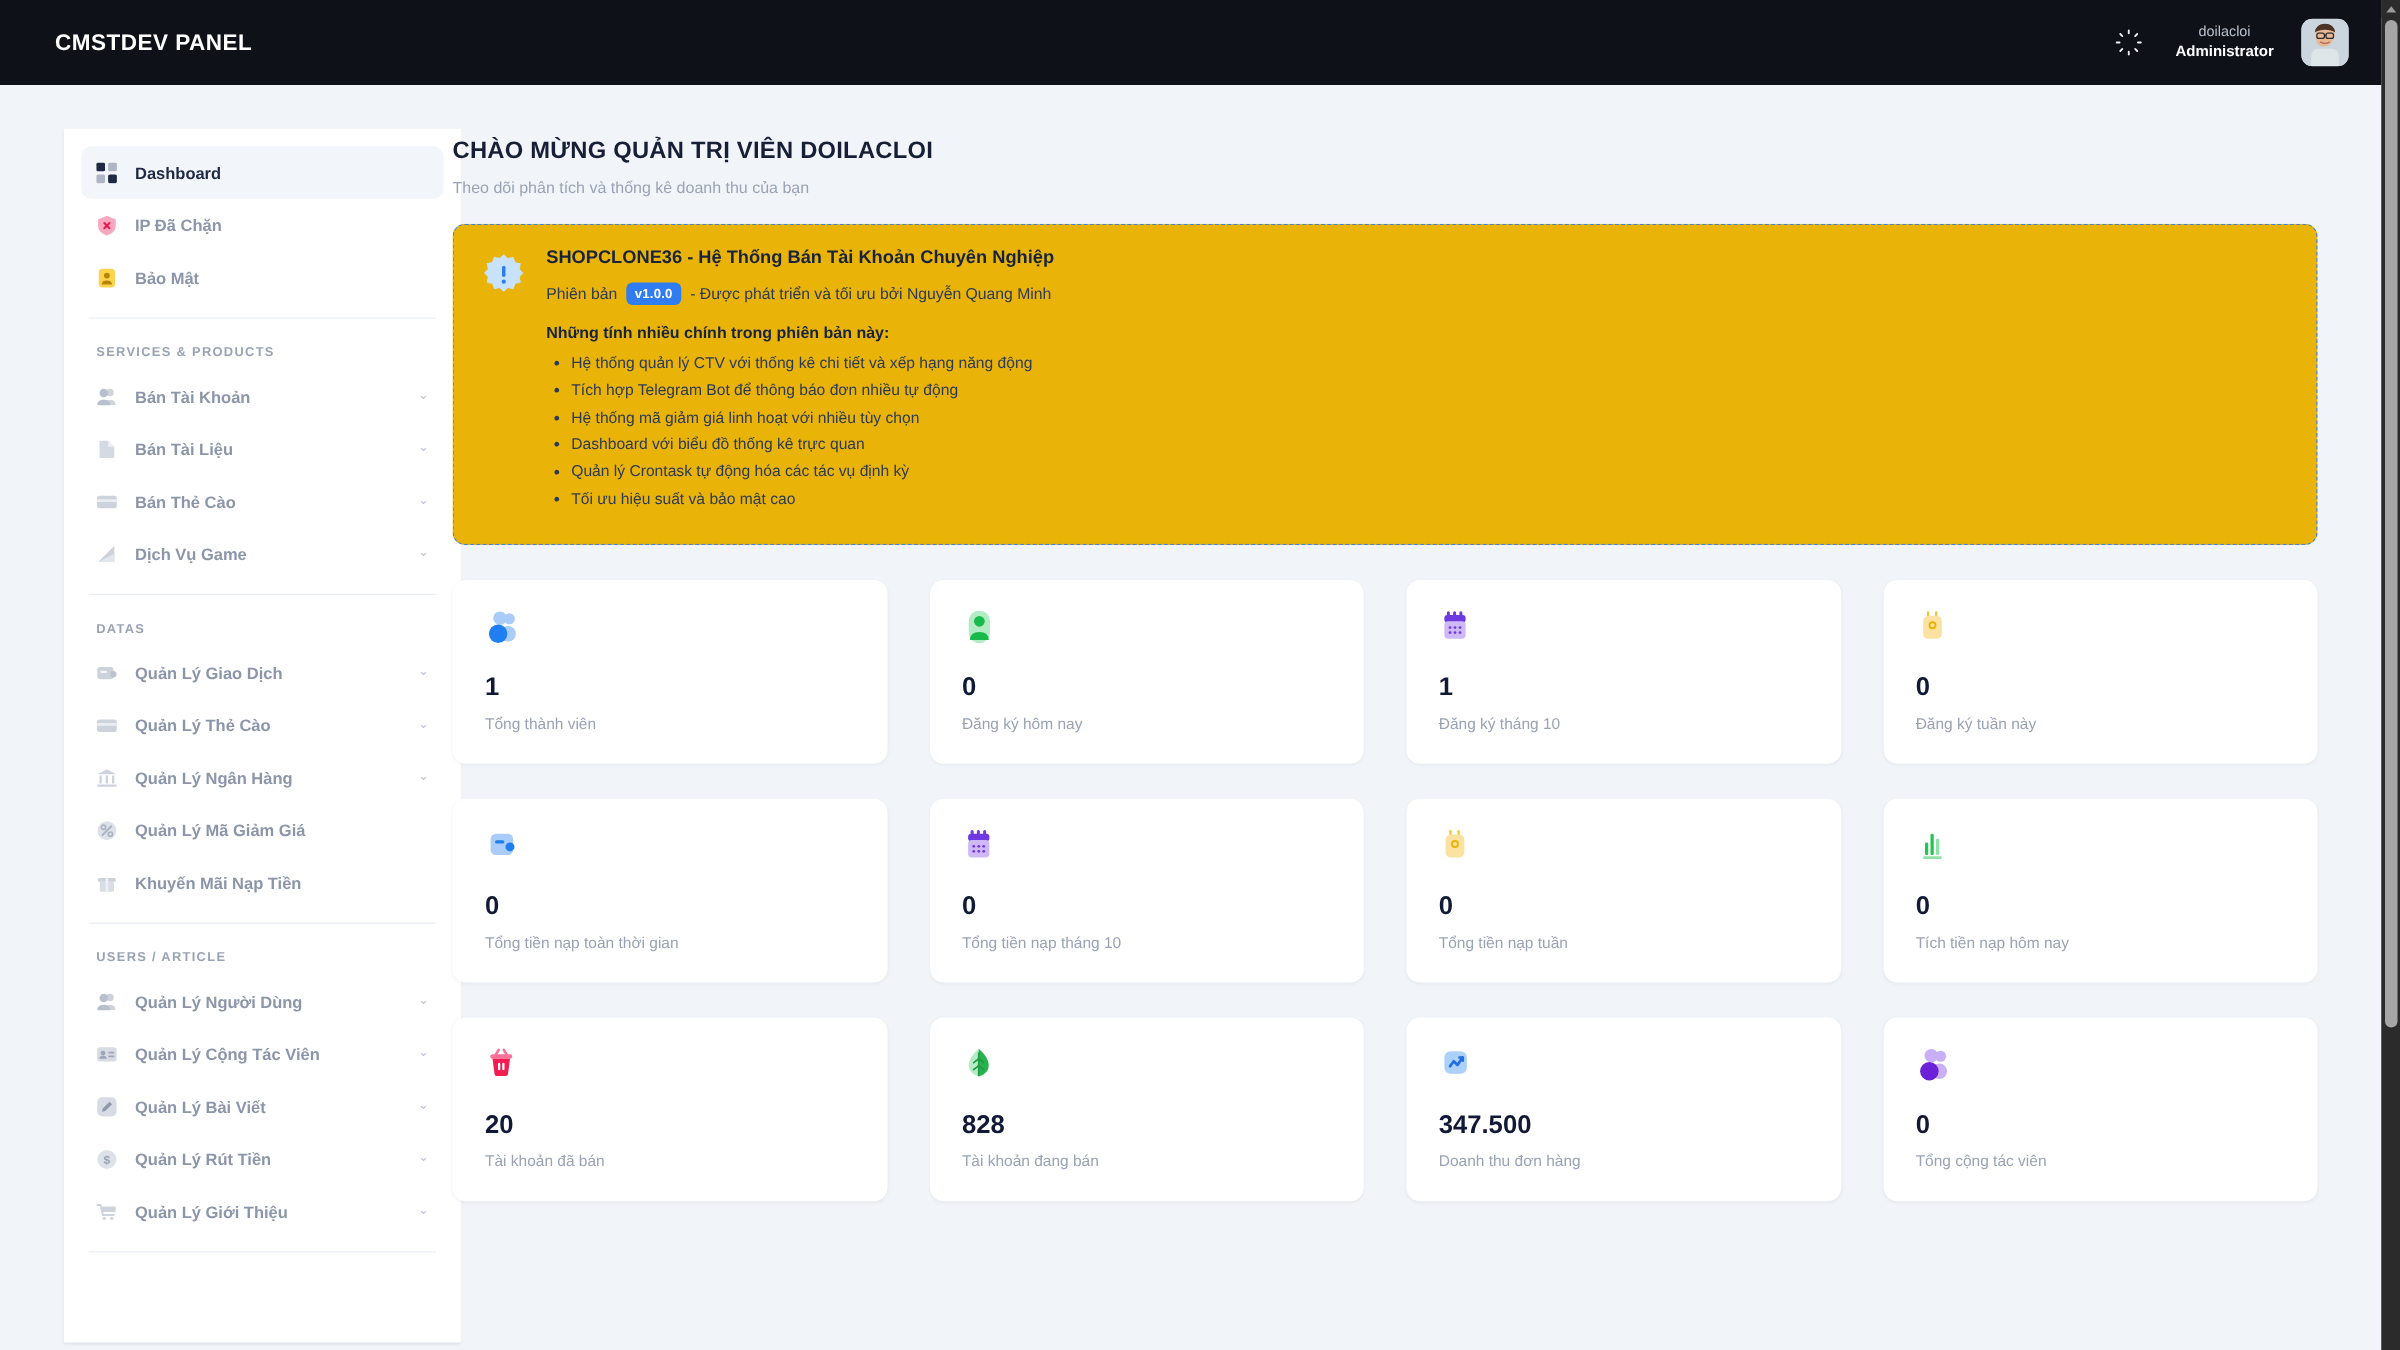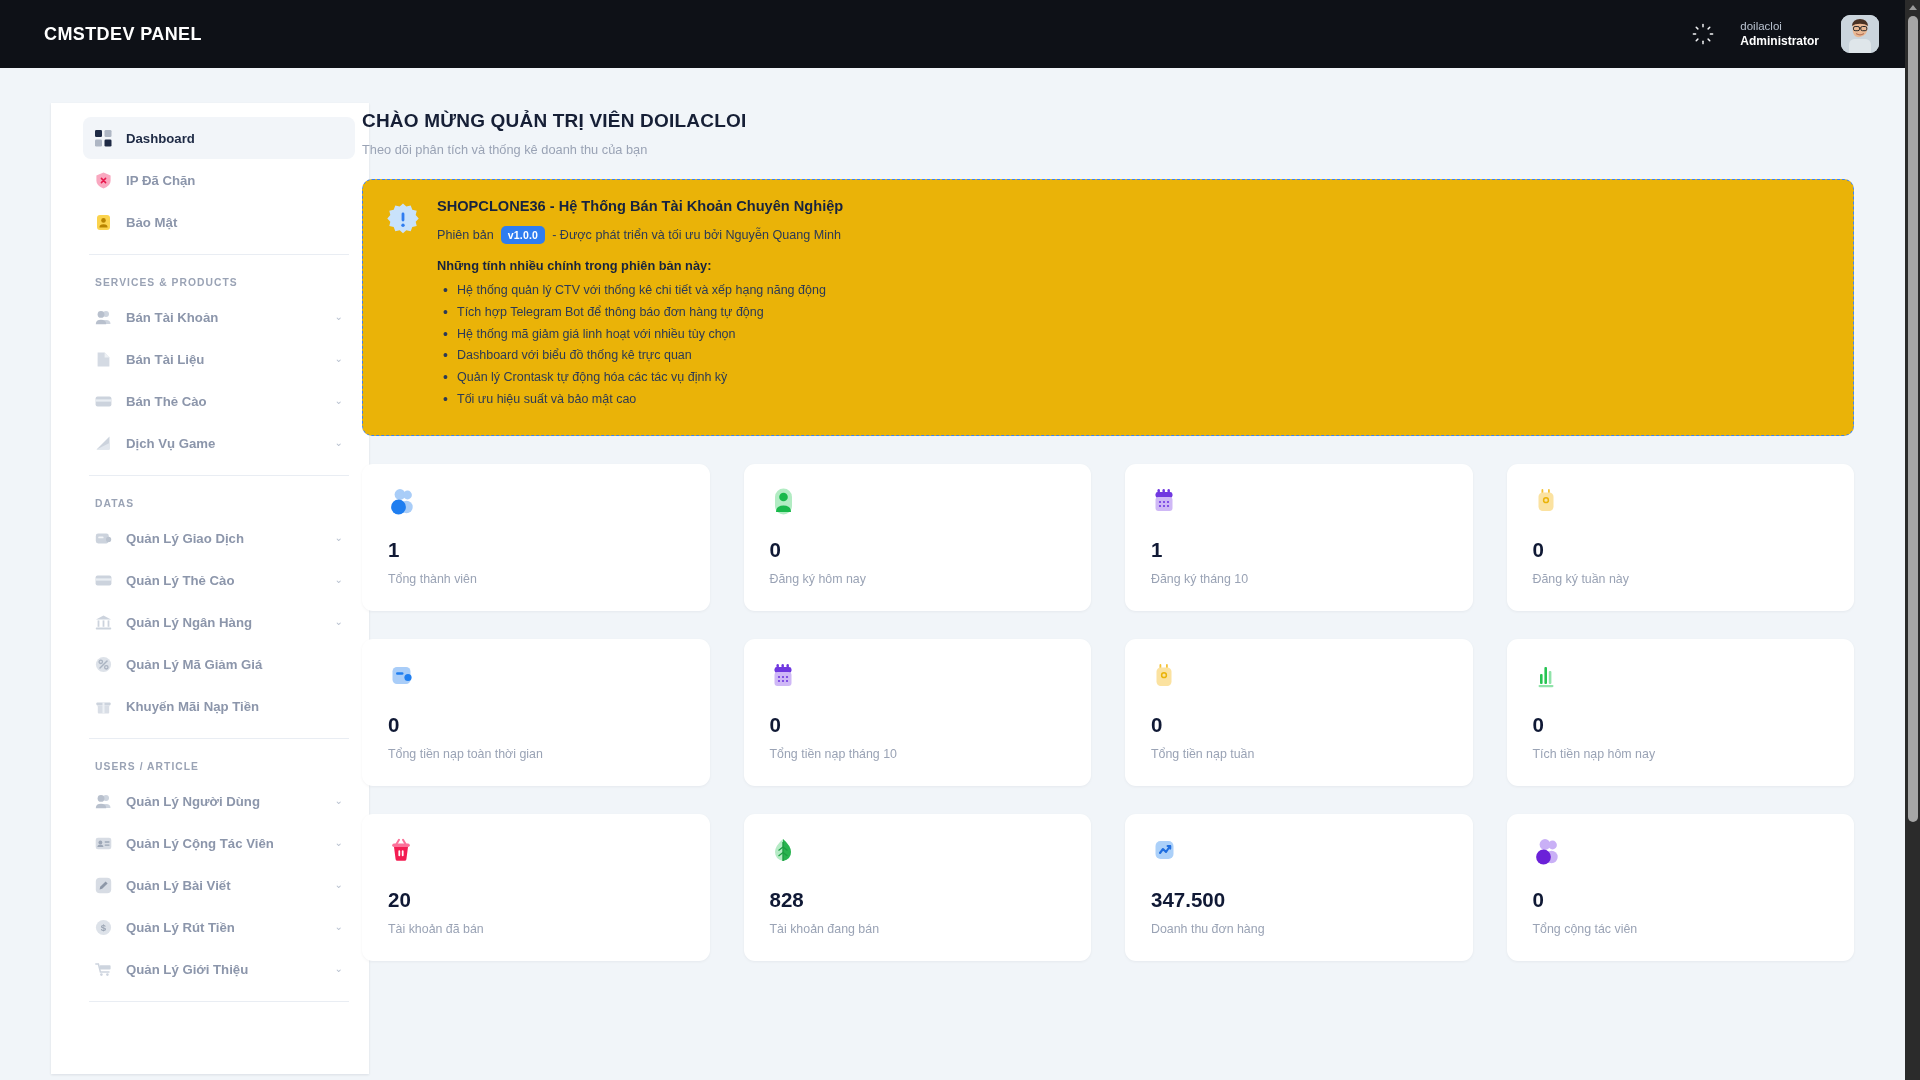--- a/index.html
+++ b/index.html
@@ -28,21 +28,21 @@
   }
   .topbar-right {
     margin-left: auto;
     display: flex; align-items: center; gap: 22px;
   }
   .theme-toggle {
     width: 30px; height: 30px;
     display: flex; align-items: center; justify-content: center;
     cursor: pointer;
   }
-  .user-block { text-align: left; line-height: 1.25; }
+  .user-block { text-align: center; line-height: 1.25; }
   .user-name { color: #b9c2cf; font-size: 11.5px; }
   .user-role { color: #ffffff; font-size: 12px; font-weight: bold; }
   .avatar {
     width: 38px; height: 38px;
     border-radius: 9px;
     overflow: hidden;
     background: #c9d3dc;
     position: relative;
     flex: 0 0 auto;
   }
@@ -57,21 +57,21 @@
 
   
   .sidebar {
     position: absolute;
     left: 51px; top: 35px;
     width: 318px;
     height: 971px;
     background: #ffffff;
     border-radius: 0;
     box-shadow: 0 1px 3px rgba(16,24,40,.06), 0 1px 2px rgba(16,24,40,.04);
-    padding: 14px 14px 0 32px;
+    padding: 14px 14px 0 14px;
     overflow: hidden;
   }
   .nav-item {
     display: flex; align-items: center;
     height: 42px;
     border-radius: 8px;
     padding: 0 12px 0 11px;
     cursor: pointer;
     margin-bottom: 0;
   }
@@ -501,21 +501,21 @@
       <div class="info-content">
         <div class="info-title">SHOPCLONE36 - Hệ Thống Bán Tài Khoản Chuyên Nghiệp</div>
         <div class="info-ver">
           <span>Phiên bản</span>
           <span class="ver-badge">v1.0.0</span>
           <span>- Được phát triển và tối ưu bởi Nguyễn Quang Minh</span>
         </div>
         <div class="info-feat-title">Những tính nhiều chính trong phiên bản này:</div>
         <ul class="info-list">
           <li>Hệ thống quản lý CTV với thống kê chi tiết và xếp hạng năng động</li>
-          <li>Tích hợp Telegram Bot để thông báo đơn hàng tự động</li>
+          <li>Tích hợp Telegram Bot để thông báo đơn nhiều tự động</li>
           <li>Hệ thống mã giảm giá linh hoạt với nhiều tùy chọn</li>
           <li>Dashboard với biểu đồ thống kê trực quan</li>
           <li>Quản lý Crontask tự động hóa các tác vụ định kỳ</li>
           <li>Tối ưu hiệu suất và bảo mật cao</li>
         </ul>
       </div>
     </section>
 
     <section class="cards-row">
 

